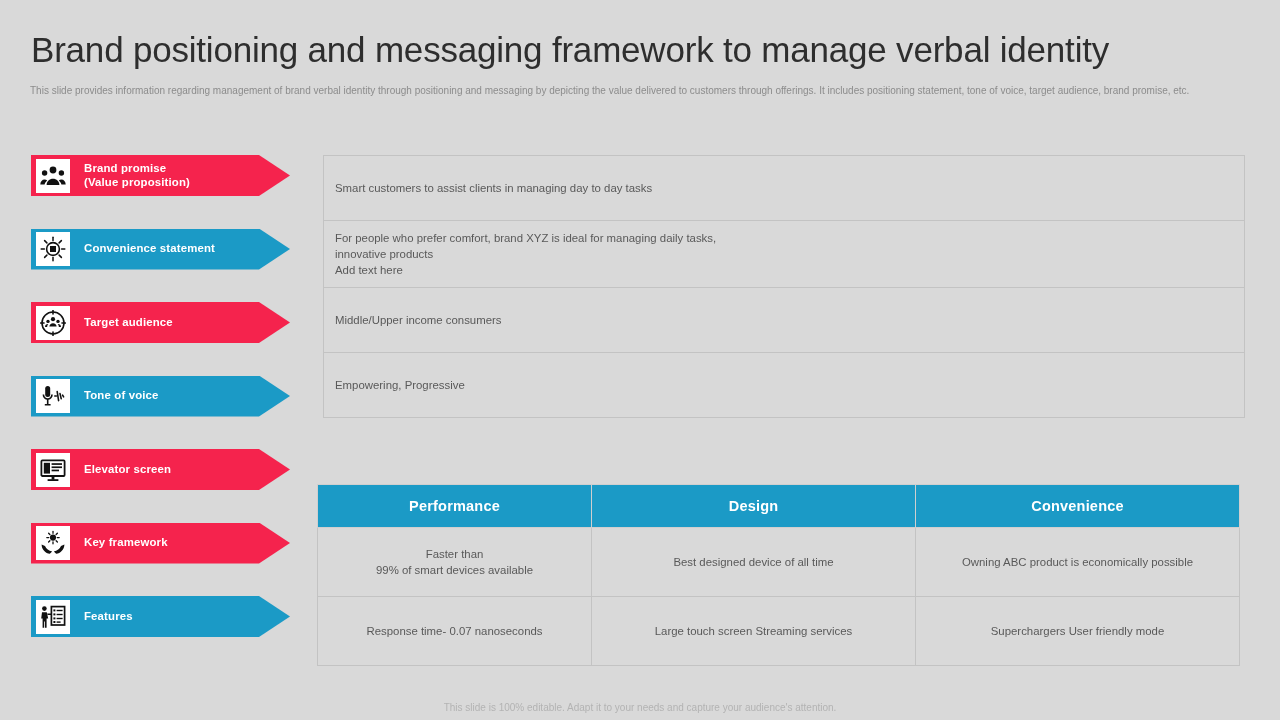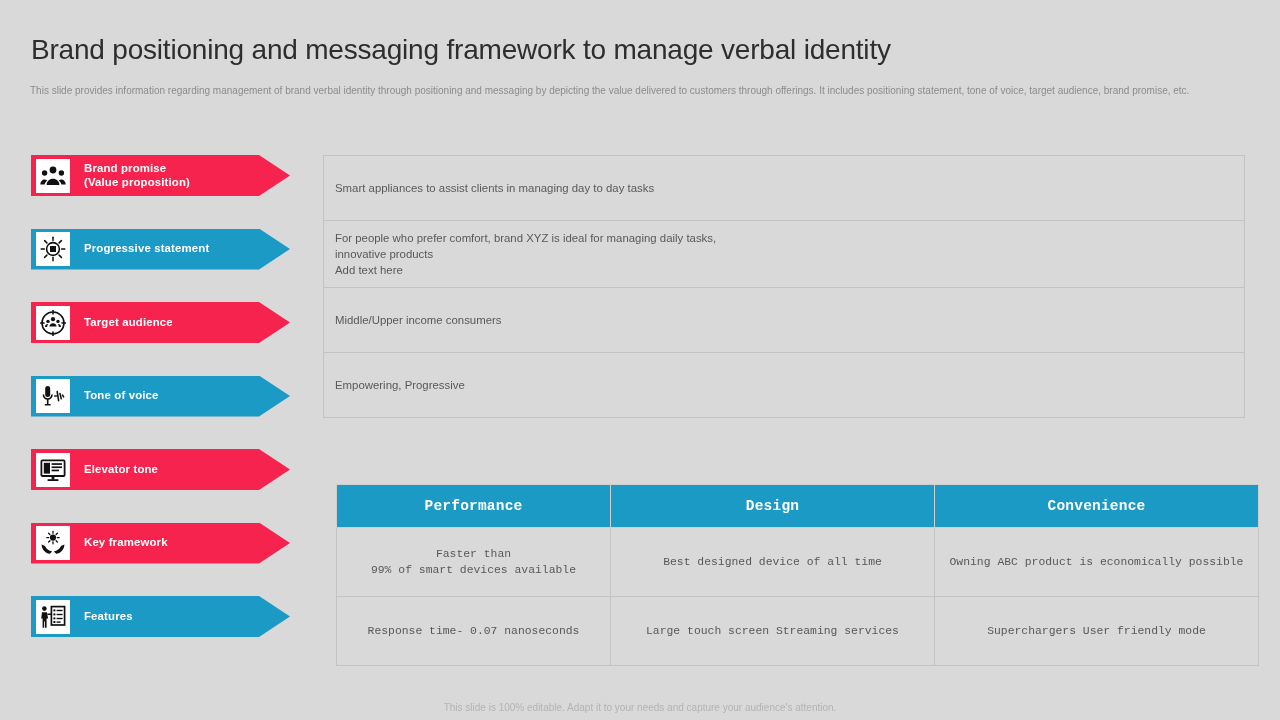--- a/index.html
+++ b/index.html
@@ -8,21 +8,21 @@
     background:#d9d9d9;
     font-family:"Liberation Sans", sans-serif;
     overflow:hidden;
     position:relative;
   }
   .slide{position:absolute;inset:0;}
 
   
   .title{
     position:absolute;left:31px;top:28px;width:1200px;
-    font-size:28px;line-height:44px;font-weight:400;
+    font-size:35px;line-height:44px;font-weight:400;
     color:#2e2e2e;letter-spacing:-0.2px;white-space:nowrap;
   }
   .subtitle{
     position:absolute;left:30px;top:84px;width:1185px;
     font-size:10px;line-height:13px;color:#8c8c8c;
   }
 
   
   .arrows{position:absolute;left:31px;top:155px;width:262px;}
   .arrow-row{
@@ -64,22 +64,22 @@
   }
   .prow-txt{
     font-size:11.4px;line-height:16px;color:#595959;
     white-space:pre-line;
   }
   .h65{height:65px;}
   .h67{height:67px;}
 
   
   .tbl{
-    position:absolute;left:336px;top:484px;width:922px;
-    border-collapse:collapse;table-layout:fixed;font-family:Liberation Mono, monospace;
+    position:absolute;left:317px;top:484px;width:922px;
+    border-collapse:collapse;table-layout:fixed;
   }
   .tbl th{
     background:#1b9ac6;color:#ffffff;
     font-size:14.5px;font-weight:bold;letter-spacing:0.2px;
     height:40px;text-align:center;vertical-align:middle;
     border:1px solid #cfcfcf;
   }
   .tbl td{
     background:#d9d9d9;color:#595959;
     font-size:11.4px;line-height:16px;
@@ -135,21 +135,21 @@
                 <line x1="21.6" y1="13" x2="24.8" y2="13"></line>
                 <line x1="4.6" y1="4.6" x2="6.9" y2="6.9"></line>
                 <line x1="19.1" y1="19.1" x2="21.4" y2="21.4"></line>
                 <line x1="21.4" y1="4.6" x2="19.1" y2="6.9"></line>
                 <line x1="6.9" y1="19.1" x2="4.6" y2="21.4"></line>
               </g>
               <circle cx="13" cy="13" r="6.4" fill="none" stroke="#111" stroke-width="1.6"></circle>
               <rect x="10" y="10" width="6" height="6" fill="#111"></rect>
             </svg>
           </div>
-          <div class="arrow-label">Progressive statement</div>
+          <div class="arrow-label">Convenience statement</div>
         </div>
       </div>
       <div class="arrow-row">
         <div class="arrow-body arrow-red">
           <div class="icon-box">
             <svg width="26" height="26" viewBox="0 0 26 26">
               <circle cx="13" cy="13" r="11" fill="none" stroke="#111" stroke-width="1.6"></circle>
               <g stroke="#111" stroke-width="1.6" stroke-linecap="round">
                 <line x1="13" y1="0.6" x2="13" y2="4"></line>
                 <line x1="13" y1="22" x2="13" y2="25.4"></line>
@@ -196,21 +196,21 @@
               <rect x="3.8" y="5.8" width="6.2" height="10.8" fill="#111"></rect>
               <g fill="#111">
                 <rect x="11.6" y="6.2" width="10.4" height="1.7"></rect>
                 <rect x="11.6" y="9.4" width="10.4" height="1.7"></rect>
                 <rect x="11.6" y="12.6" width="7.4" height="1.7"></rect>
               </g>
               <rect x="11.6" y="19" width="2.8" height="3.6" fill="#111"></rect>
               <rect x="7.6" y="22.2" width="10.8" height="1.8" fill="#111"></rect>
             </svg>
           </div>
-          <div class="arrow-label">Elevator tone</div>
+          <div class="arrow-label">Elevator screen</div>
         </div>
       </div>
       <div class="arrow-row">
         <div class="arrow-body arrow-red">
           <div class="icon-box">
             <svg width="26" height="26" viewBox="0 0 26 26">
               <g fill="#111">
                 <circle cx="13" cy="7.6" r="3.1"></circle>
                 <g stroke="#111" stroke-width="1.3" stroke-linecap="round">
                   <line x1="13" y1="1.4" x2="13" y2="3.3"></line>
@@ -252,21 +252,21 @@
               </g>
             </svg>
           </div>
           <div class="arrow-label">Features</div>
         </div>
       </div>
     </div>
 
   <div class="panel" id="content-panel">
       <div class="prow h65">
-        <div class="prow-txt">Smart appliances to assist clients in managing  day to day tasks</div>
+        <div class="prow-txt">Smart customers to assist clients in managing  day to day tasks</div>
       </div>
       <div class="prow h67">
         <div class="prow-txt">For people  who  prefer  comfort,  brand  XYZ  is ideal  for  managing  daily tasks,
 innovative  products
 Add text here</div>
       </div>
       <div class="prow h65">
         <div class="prow-txt">Middle/Upper  income consumers</div>
       </div>
       <div class="prow h65">

